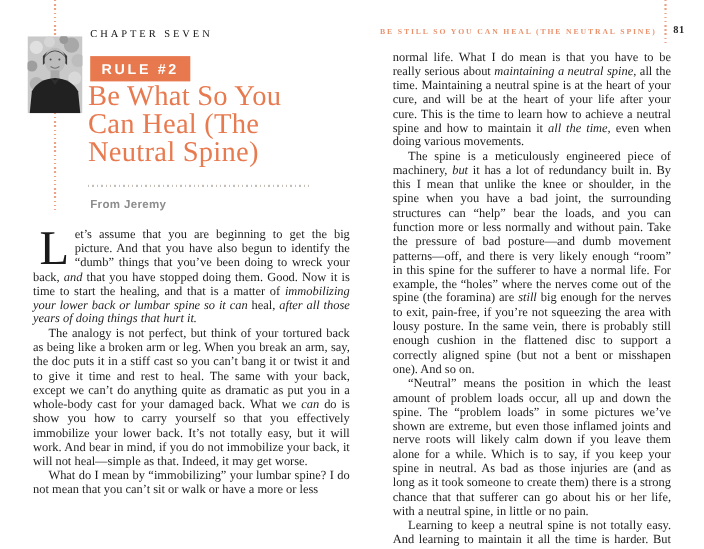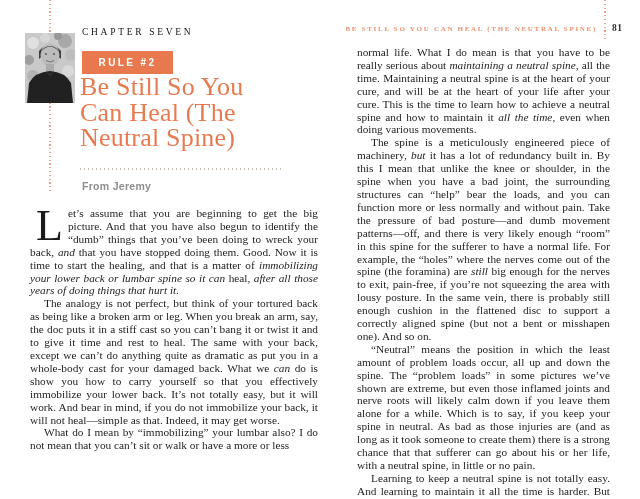--- a/index.html
+++ b/index.html
@@ -23,21 +23,21 @@
                font-size:9.5px;color:#2a2a2a;letter-spacing:0.5px;}
 
   
   .photo{position:absolute;left:25px;top:33px;width:50px;height:70px;display:block;}
   .kicker{position:absolute;left:82px;top:27px;
           font-family:"Liberation Serif",serif;font-weight:normal;
           font-size:9.5px;letter-spacing:2.7px;color:#141414;white-space:nowrap;}
   .badge{position:absolute;left:82px;top:51px;width:91px;height:23px;
          background:#e8794e;color:#ffffff;
          font-family:"Liberation Sans",sans-serif;font-weight:bold;
-         font-size:10px;letter-spacing:2.4px;
+         font-size:13px;letter-spacing:2.4px;
          display:flex;align-items:center;justify-content:center;}
   .title{position:absolute;left:80px;top:74px;margin:0;
          font-family:"Liberation Serif",serif;font-weight:400;
          font-size:26px;line-height:25.5px;color:#e87a50;letter-spacing:0.2px;}
   .byline{position:absolute;left:82px;top:180px;
           font-family:"Liberation Sans",sans-serif;font-weight:bold;
           font-size:10.5px;color:#8d8d8d;letter-spacing:0.3px;}
 
   
   .col{position:absolute;text-align:justify;color:#1d1d1d;
@@ -82,31 +82,31 @@
     <rect x="21" y="31" width="8" height="8" fill="#aaaaaa"></rect>
     <path d="M2,70 L4,50 Q10,39 25,38 Q40,39 46,50 L48,70 Z" fill="#212121"></path>
     <path d="M21,38.5 L25,44 L29,38.5 L25,40 Z" fill="#2f2f2f"></path>
   </svg>
 
   <div class="kicker">CHAPTER SEVEN</div>
 
   <div class="badge">RULE #2</div>
 
   <h1 class="title">
-    <span>Be Still So You</span><br>
+    <span>Be What So You</span><br>
     <span>Can Heal (The</span><br>
     <span>Neutral Spine)</span>
   </h1>
 
   <div class="byline">From Jeremy</div>
 
   <div class="col col-left">
     <p class="first"><span class="dropcap">L</span><span><span>et’s assume that you are beginning to get the big picture. And that you have also begun to identify the “dumb” things that you’ve been doing to wreck your back, </span><span class="it">and</span><span> that you have stopped doing them. Good. Now it is time to start the healing, and that is a matter of </span><span class="it">immobilizing your lower back or lumbar spine so it can</span><span> heal, </span><span class="it">after all those years of doing things that hurt it.</span></span></p>
     <p><span>The analogy is not perfect, but think of your tortured back as being like a broken arm or leg. When you break an arm, say, the doc puts it in a stiff cast so you can’t bang it or twist it and to give it time and rest to heal. The same with your back, except we can’t do anything quite as dramatic as put you in a whole-body cast for your damaged back. What we </span><span class="it">can</span><span> do is show you how to carry yourself so that you effectively immobilize your lower back. It’s not totally easy, but it will work. And bear in mind, if you do not immobilize your back, it will not heal—simple as that. Indeed, it may get worse.</span></p>
-    <p><span>What do I mean by “immobilizing” your lumbar also? I do not mean that you can’t sit or walk or have a more or less</span></p>
+    <p><span>What do I mean by “immobilizing” your lumbar spine? I do not mean that you can’t sit or walk or have a more or less</span></p>
   </div>
 
   <div class="col col-right">
     <p class="first"><span>normal life. What I do mean is that you have to be really serious about </span><span class="it">maintaining a neutral spine</span><span>, all the time. Maintaining a neutral spine is at the heart of your cure, and will be at the heart of your life after your cure. This is the time to learn how to achieve a neutral spine and how to maintain it </span><span class="it">all the time</span><span>, even when doing various movements.</span></p>
     <p><span>The spine is a meticulously engineered piece of machinery, </span><span class="it">but</span><span> it has a lot of redundancy built in. By this I mean that unlike the knee or shoulder, in the spine when you have a bad joint, the surrounding structures can “help” bear the loads, and you can function more or less normally and without pain. Take the pressure of bad posture—and dumb movement patterns—off, and there is very likely enough “room” in this spine for the sufferer to have a normal life. For example, the “holes” where the nerves come out of the spine (the foramina) are </span><span class="it">still</span><span> big enough for the nerves to exit, pain-free, if you’re not squeezing the area with lousy posture. In the same vein, there is probably still enough cushion in the flattened disc to support a correctly aligned spine (but not a bent or misshapen one). And so on.</span></p>
     <p><span>“Neutral” means the position in which the least amount of problem loads occur, all up and down the spine. The “problem loads” in some pictures we’ve shown are extreme, but even those inflamed joints and nerve roots will likely calm down if you leave them alone for a while. Which is to say, if you keep your spine in neutral. As bad as those injuries are (and as long as it took someone to create them) there is a strong chance that that sufferer can go about his or her life, with a neutral spine, in little or no pain.</span></p>
     <p><span>Learning to keep a neutral spine is not totally easy. And learning to maintain it all the time is harder. But this is the “cast” that lets your body heal. It is worth going to a lot of trouble to</span></p>
   </div>
 
 </div>

